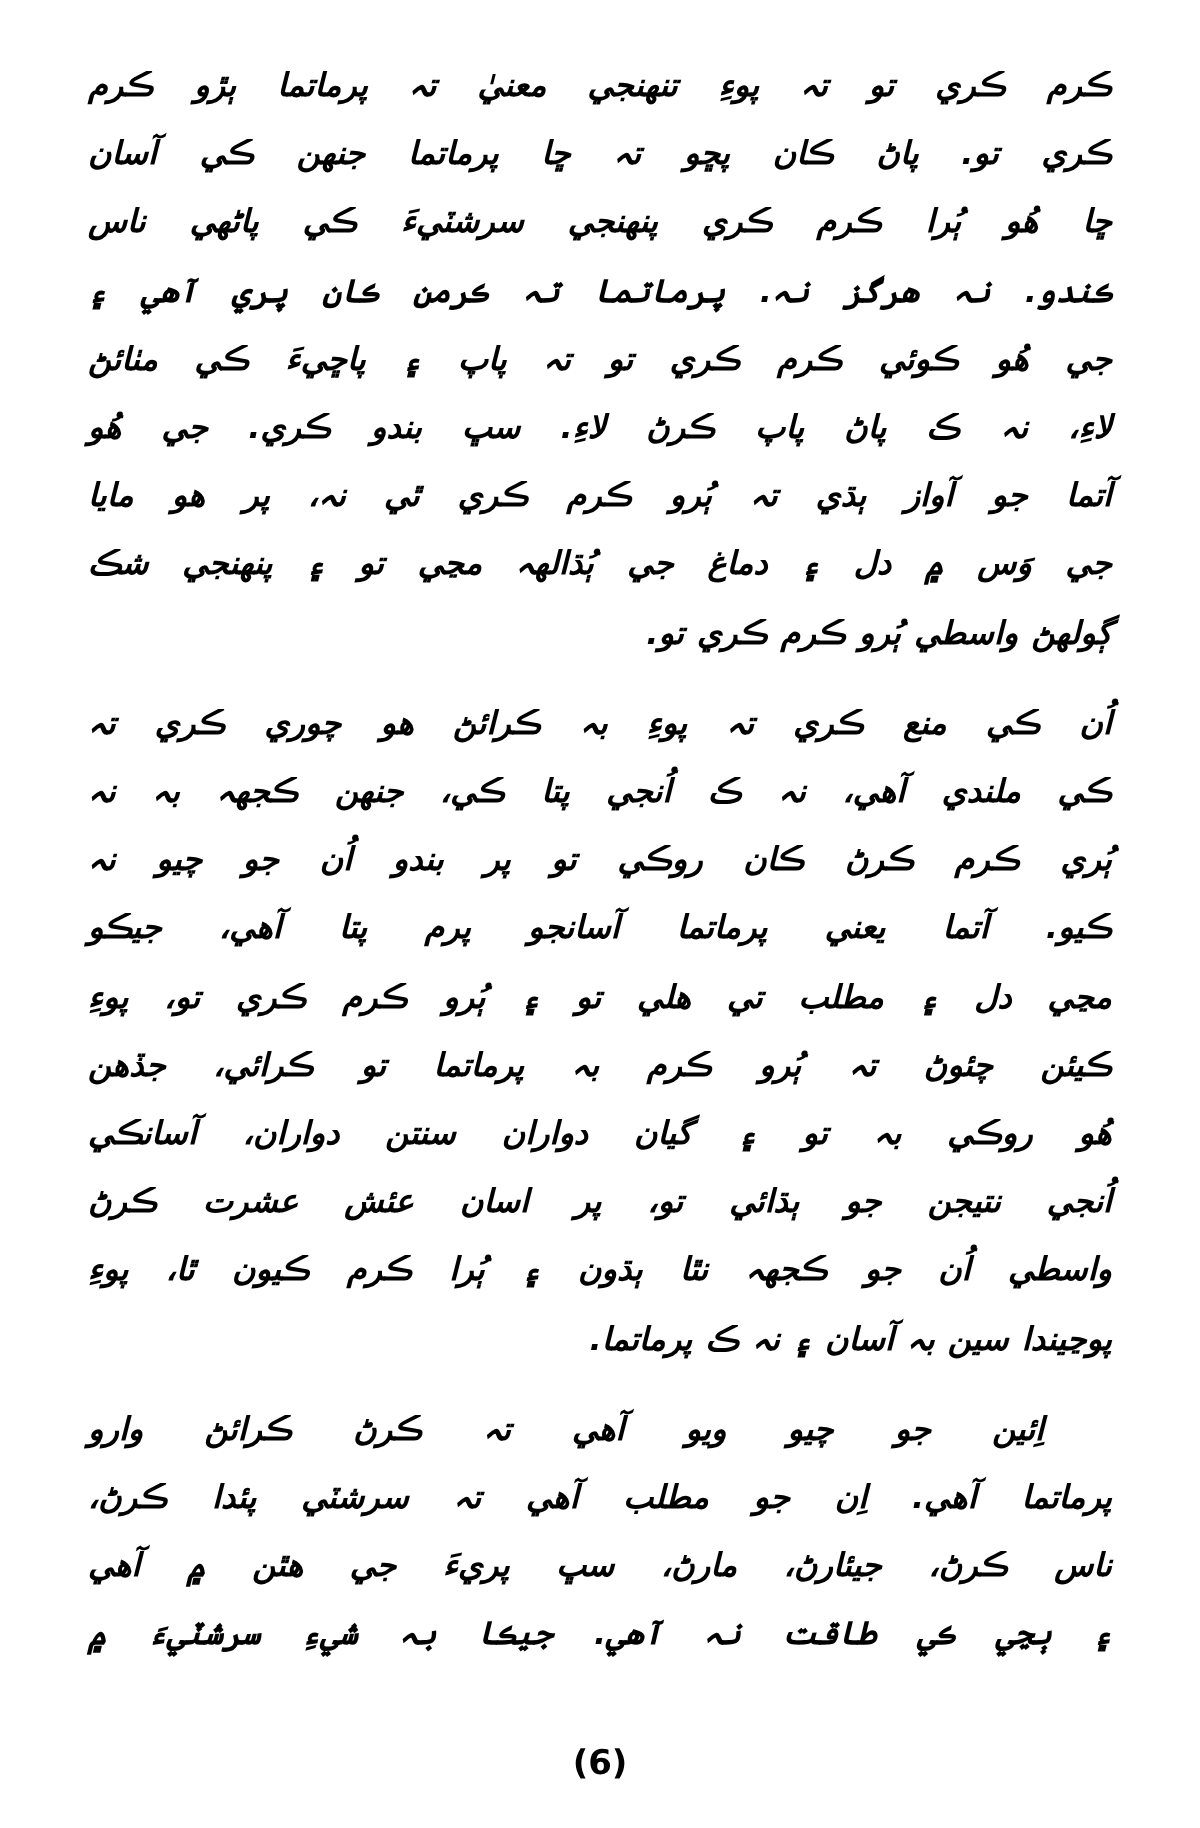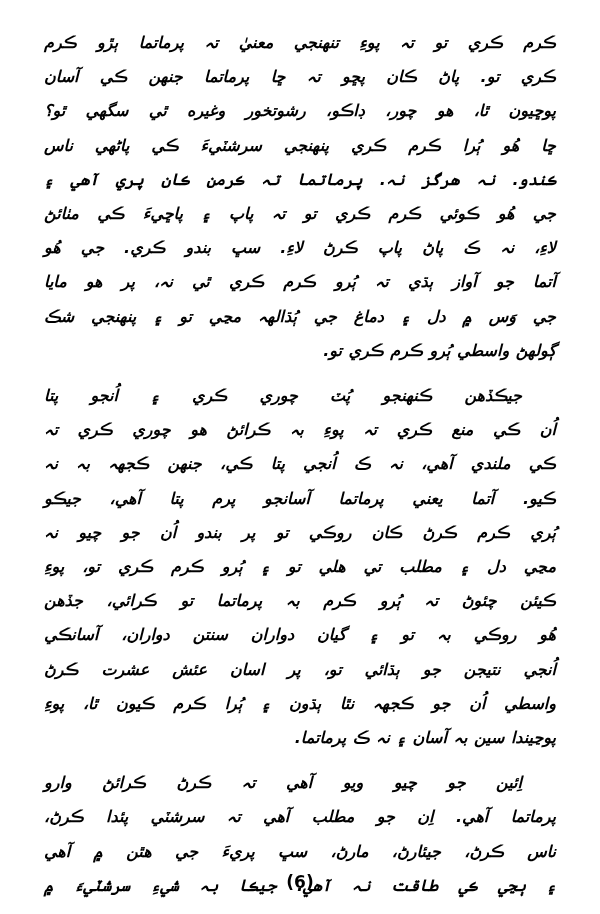--- a/index.html
+++ b/index.html
@@ -68,38 +68,36 @@
 </style>
 </head>
 <body>
 
 <div class="page">
   <div class="body-text">
 
     <div class="para">
       <span class="line">ڪرم ڪري تو تہ پوءِ تنھنجي معنيٰ تہ پرماتما ٻڙو ڪرم</span>
       <span class="line">ڪري تو.   پاڻ ڪان پڇو تہ ڇا پرماتما جنھن ڪي آسان</span>
-      <span class="line">پوڇيون ٿا، ھو چور، ڊاڪو، رشوتخور وغيره ٿي سگھي ٿو؟</span>
       <span class="line">ڇا ھُو ٻُرا ڪرم ڪري پنھنجي سرشٽيءَ ڪي پاڻھي ناس</span>
       <span class="line">ڪندو.   نہ ھرگز نہ.   پرماتما تہ ڪرمن ڪان پري آھي ۽</span>
       <span class="line">جي ھُو ڪوئي ڪرم ڪري تو تہ پاپ ۽ پاڇيءَ ڪي مٺائڻ</span>
       <span class="line">لاءِ، نہ ڪ پاڻ پاپ ڪرڻ لاءِ.   سڀ بندو ڪري.  جي ھُو</span>
       <span class="line">آتما جو آواز ٻڌي تہ ٻُرو ڪرم ڪري ٿي نہ، پر ھو مايا</span>
       <span class="line">جي وَس ۾ دل ۽ دماغ جي ٻُڌالھہ مڃي تو ۽ پنھنجي شڪ</span>
       <span class="line last">ڳولھڻ واسطي ٻُرو ڪرم ڪري تو.</span>
     </div>
 
     <div class="gap"></div>
 
     <div class="para">
-      <span class="line indent">جيڪڏھن ڪنھنجو پُٽ چوري ڪري ۽ اُنجو پتا</span>
       <span class="line">اُن ڪي منع ڪري تہ پوءِ بہ ڪرائڻ ھو چوري ڪري تہ</span>
       <span class="line">ڪي ملندي آھي، نہ ڪ اُنجي پتا ڪي، جنھن ڪجھہ بہ نہ</span>
+      <span class="line">ٻُري ڪرم ڪرڻ ڪان روڪي تو پر بندو اُن جو چيو نہ</span>
       <span class="line">ڪيو.   آتما يعني پرماتما آسانجو پرم پتا آھي، جيڪو</span>
-      <span class="line">ٻُري ڪرم ڪرڻ ڪان روڪي تو پر بندو اُن جو چيو نہ</span>
       <span class="line">مڃي دل ۽ مطلب تي ھلي تو ۽ ٻُرو ڪرم ڪري تو، پوءِ</span>
       <span class="line">ڪيئن چئوڻ تہ ٻُرو ڪرم بہ پرماتما تو ڪرائي، جڏھن</span>
       <span class="line">ھُو روڪي بہ تو ۽ گيان دواران سنتن دواران، آسانڪي</span>
       <span class="line">اُنجي نتيجن جو ٻڌائي تو، پر اسان عئش عشرت ڪرڻ</span>
       <span class="line">واسطي اُن جو ڪجھہ نٿا ٻڌون ۽ ٻُرا ڪرم ڪيون ٿا، پوءِ</span>
       <span class="line last">پوڃيندا سين بہ آسان ۽ نہ ڪ پرماتما.</span>
     </div>
 
     <div class="gap"></div>
 

